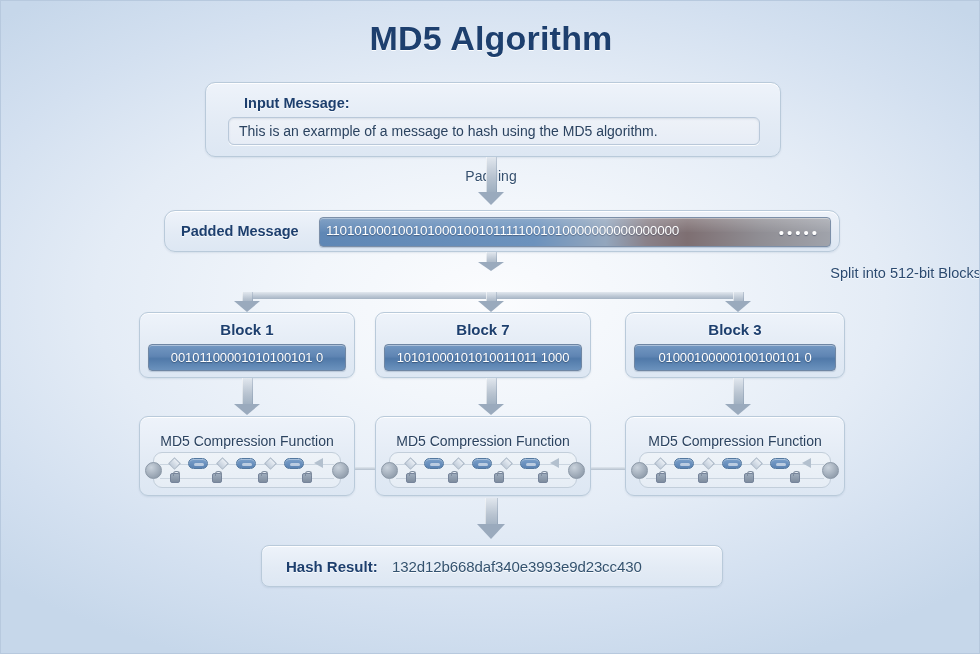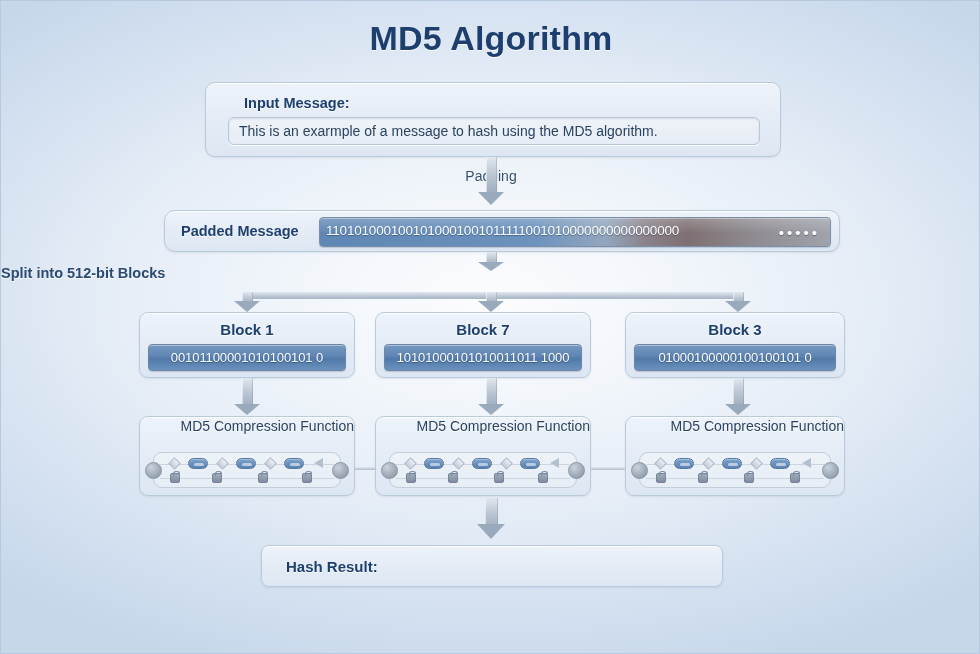--- a/index.html
+++ b/index.html
@@ -171,23 +171,23 @@
     letter-spacing: 3px;
     color: #ffffff;
     text-shadow: 0 1px 1px rgba(30,45,70,0.45);
   }
 
   
   #split-label {
     position: absolute;
     left: 0; top: 264px;
     width: 980px;
-    text-align: left;
+    text-align: right;
     font-size: 14.5px;
-    font-weight: bold;
+    font-weight: normal;
     color: #2b4a70;
     text-shadow: 0 1px 0 rgba(255,255,255,0.8);
   }
   #split-hbar {
     position: absolute;
     left: 243px; top: 291px;
     width: 494px; height: 7px;
     background: linear-gradient(to bottom, #e2e8ef 0%, #bcc7d4 60%, #a6b4c4 100%);
     border-radius: 1px;
   }
@@ -228,23 +228,23 @@
   }
 
   
   .comp-panel { top: 415px; width: 216px; height: 80px; }
   #comp-1 { left: 138px; }
   #comp-2 { left: 374px; }
   #comp-3 { left: 624px; width: 220px; }
 
   .comp-title {
     position: absolute;
-    left: 0; top: 1px;
+    left: 0; top: 16px;
     width: 100%;
-    text-align: right;
+    text-align: center;
     font-size: 14px;
     color: #2b4360;
     text-shadow: 0 1px 0 rgba(255,255,255,0.8);
   }
 
   
   .circuit {
     position: absolute;
     left: 13px; top: 35px;
     right: 13px;
@@ -487,15 +487,16 @@
   <div style="position:absolute; left:354px; top:466px; width:20px; height:3px; background:linear-gradient(to bottom,#dfe6ee,#b4c0cd);"></div>
   <div style="position:absolute; left:590px; top:466px; width:34px; height:3px; background:linear-gradient(to bottom,#dfe6ee,#b4c0cd);"></div>
 
   <div class="arrow-down" style="left:477px; top:497px; height:45px;">
     <div class="arrow-shaft" style="height:30px; width:13px; left:7px;"></div>
     <div class="arrow-head" style="top:26px; border-top-width:15px; border-left-width:14px; border-right-width:14px; left:-1px;"></div>
   </div>
 
   <div class="panel" id="hash-panel">
     <div id="hash-label">Hash Result:</div>
+    <div id="hash-value">132d12b668daf340e3993e9d23cc430</div>
   </div>
 
 </div>
 
 </body></html>

